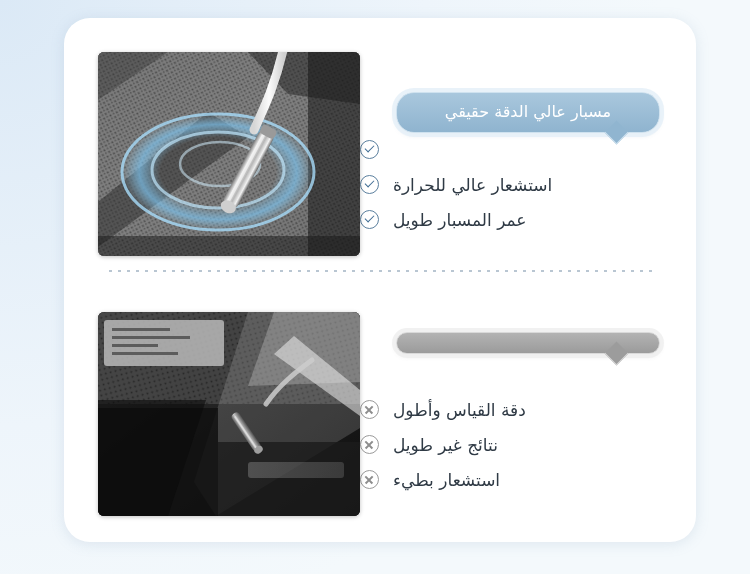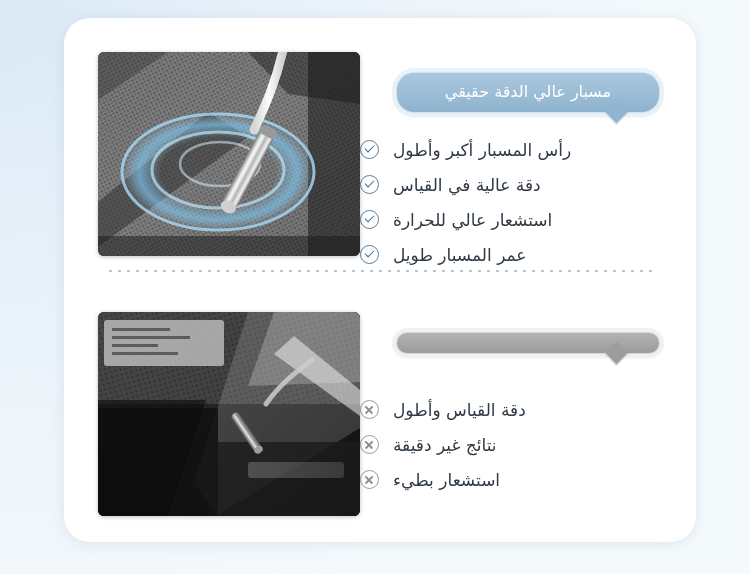--- a/index.html
+++ b/index.html
@@ -57,20 +57,21 @@
     text-align: center;
     font-size: 16px;
     color: #ffffff;
     letter-spacing: 0.2px;
     box-shadow: 0 2px 4px rgba(0,0,0,0.12);
   }
   .badge.good {
     background: linear-gradient(#a9c7dd, #8fb4cf);
     border: 1px solid #cfe2ef;
     box-shadow: 0 0 0 4px rgba(231,241,248,0.9), 0 2px 5px rgba(100,140,170,0.25);
+    margin-top: 20px;
   }
   .badge.bad {
     background: linear-gradient(#b3b3b3, #9b9b9b);
     border: 1px solid #d9d9d9;
     box-shadow: 0 0 0 4px rgba(240,240,240,0.9), 0 2px 5px rgba(120,120,120,0.25);
   }
   .badge .tail {
     position: absolute;
     bottom: -9px;
     right: 34px;
@@ -182,25 +183,20 @@
     <div class="section top">
 
       <div class="badge good">
         <span>مسبار عالي الدقة حقيقي</span>
         <span class="tail"></span>
       </div>
 
       <div class="feature-list">
         <div class="feature-row">
           <span class="mark check"></span>
-          <span class="txt">رأس المسبار أكبر وأطول</span>
-        </div>
-        <div class="feature-row">
-          <span class="mark check"></span>
-          <span class="txt">دقة عالية في القياس</span>
         </div>
         <div class="feature-row">
           <span class="mark check"></span>
           <span class="txt">استشعار عالي للحرارة</span>
         </div>
         <div class="feature-row">
           <span class="mark check"></span>
           <span class="txt">عمر المسبار طويل</span>
         </div>
       </div>
@@ -273,21 +269,21 @@
         <span class="tail"></span>
       </div>
 
       <div class="feature-list">
         <div class="feature-row">
           <span class="mark cross"></span>
           <span class="txt">دقة القياس وأطول</span>
         </div>
         <div class="feature-row">
           <span class="mark cross"></span>
-          <span class="txt">نتائج غير دقيقة</span>
+          <span class="txt">نتائج غير طويل</span>
         </div>
         <div class="feature-row">
           <span class="mark cross"></span>
           <span class="txt">استشعار بطيء</span>
         </div>
       </div>
 
       <div class="photo">
         <svg viewBox="0 0 262 204" preserveAspectRatio="xMidYMid slice" aria-hidden="true">
           <defs>

